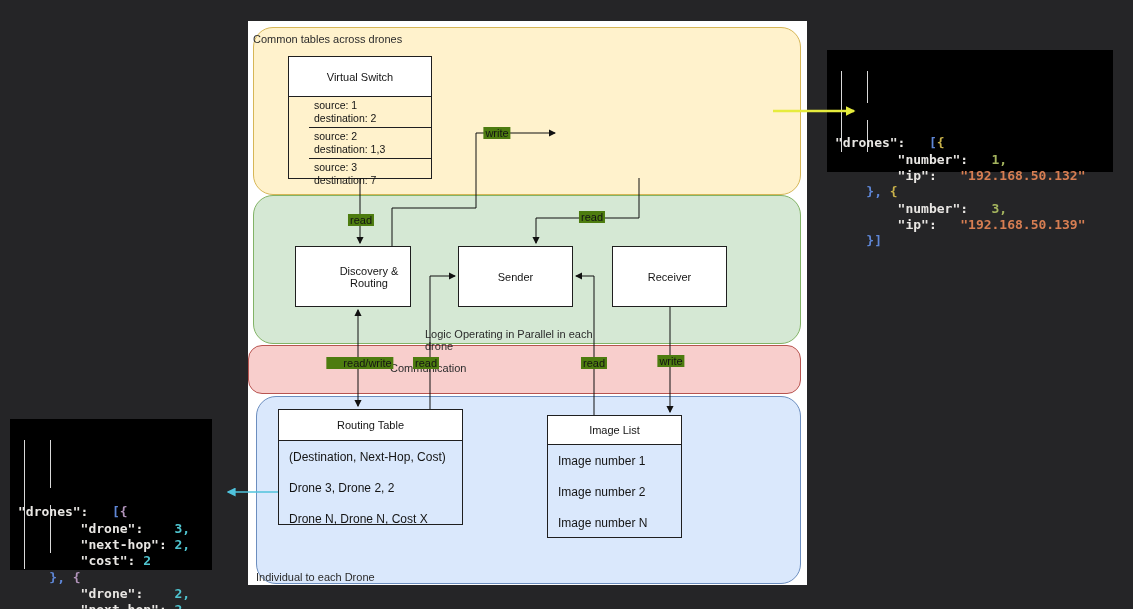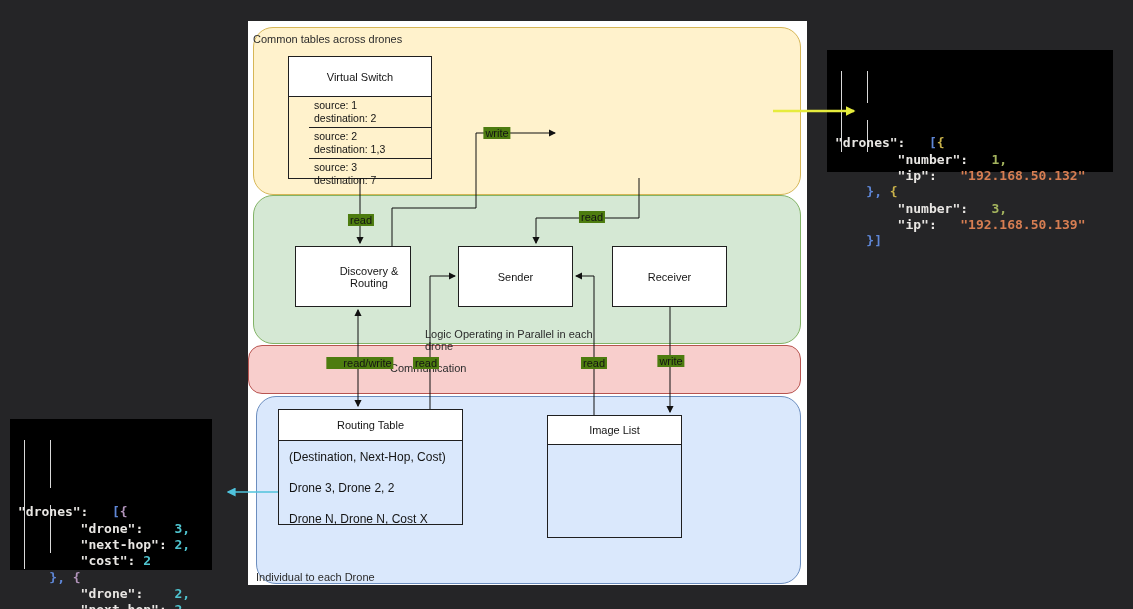--- a/index.html
+++ b/index.html
@@ -92,20 +92,25 @@
     <div class="tbl-h">Routing Table</div>
     <div class="bodylines" id="rt-lines">
         <div class="bline">(Destination, Next-Hop, Cost)</div>
         <div class="bline">Drone 3, Drone 2, 2</div>
         <div class="bline">Drone N, Drone N, Cost X</div>
       </div>
   </div>
 
   <div class="tbl il">
     <div class="tbl-h">Image List</div>
+    <div class="bodylines" id="il-lines">
+        <div class="bline">Image number 1</div>
+        <div class="bline">Image number 2</div>
+        <div class="bline">Image number N</div>
+      </div>
   </div>
 
   <svg class="wires">
     <defs>
       <marker id="ah" viewBox="0 0 10 10" refX="8.5" refY="5" markerWidth="7.5" markerHeight="7.5" orient="auto-start-reverse">
         <path d="M0 0 L10 5 L0 10 z" fill="#111111"></path>
       </marker>
       <marker id="ahy" viewBox="0 0 10 10" refX="8.5" refY="5" markerWidth="4" markerHeight="4" orient="auto">
         <path d="M0 0 L10 5 L0 10 z" fill="#e6ec3d"></path>
       </marker>

